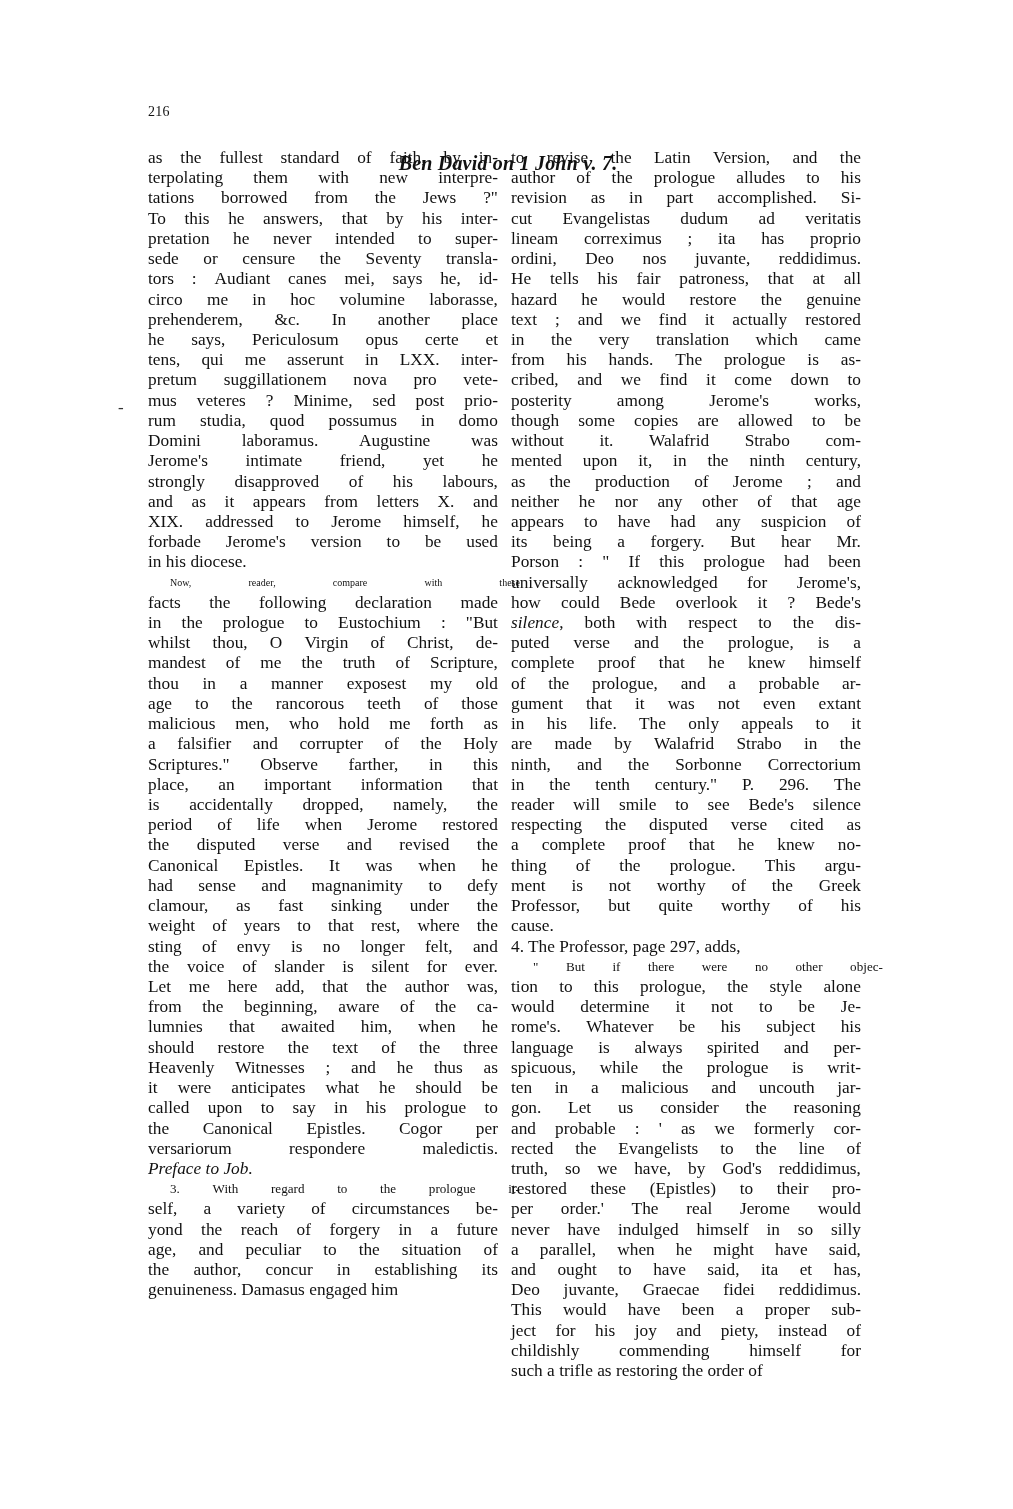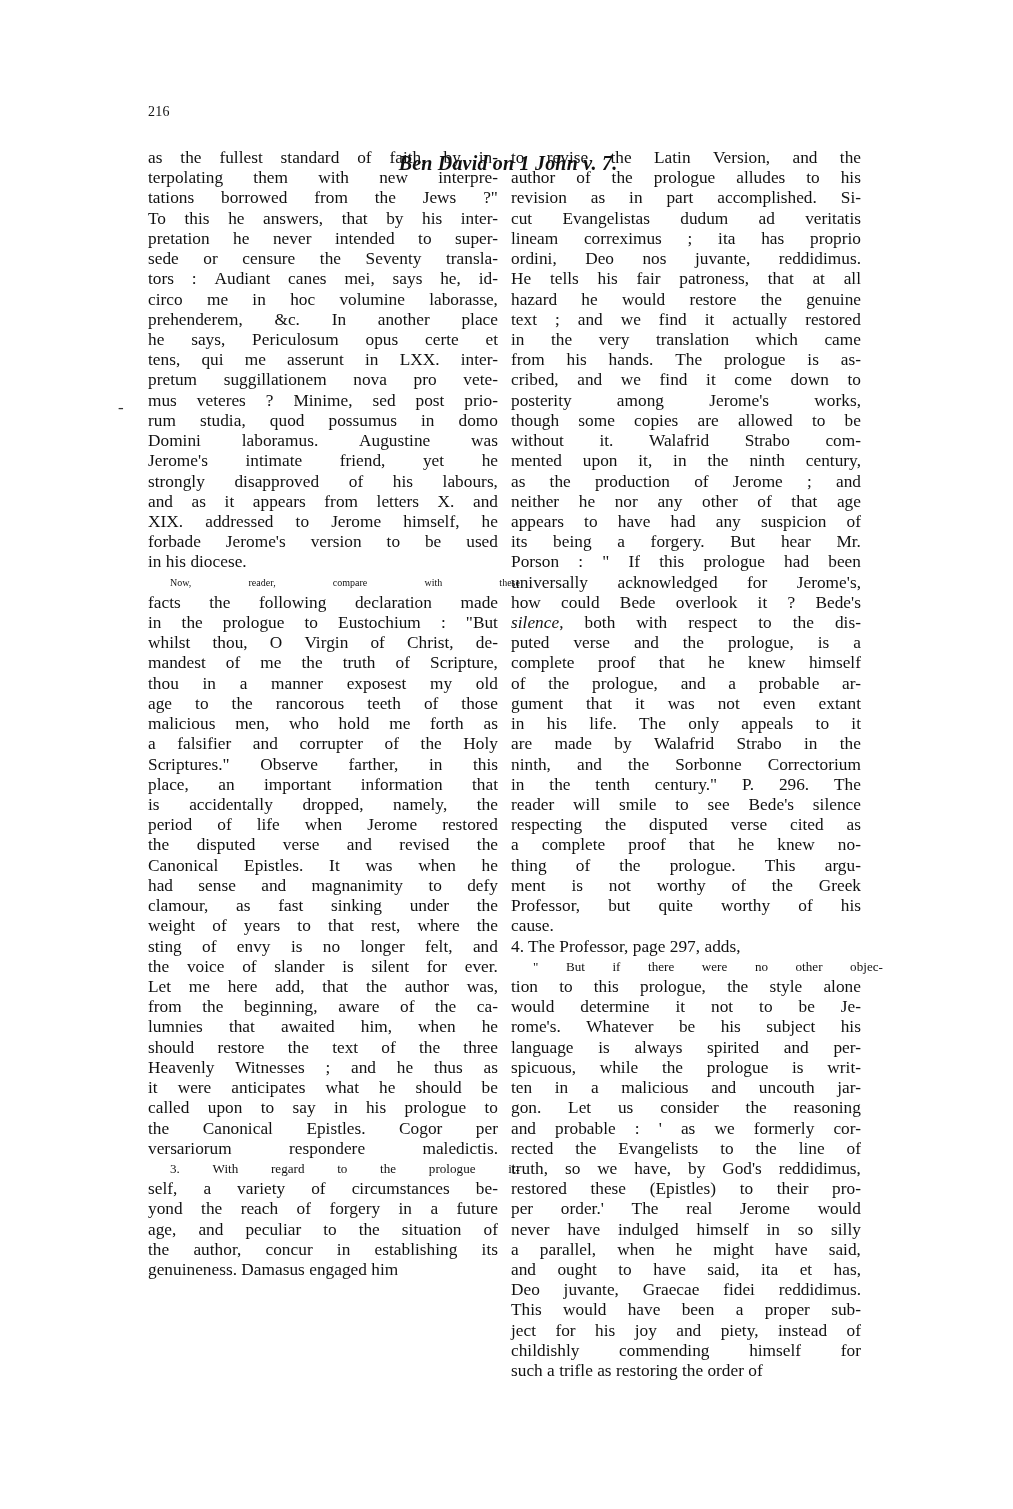--- a/index.html
+++ b/index.html
@@ -509,20 +509,21 @@
           <span>Canonical</span>
           <span>Epistles.</span>
           <span>Cogor</span>
           <span>per</span>
         </span>
         <span class="tline j">
           <span>versariorum</span>
           <span>respondere</span>
           <span>maledictis.</span>
         </span>
+        <span class="tline"><i class="ital">Preface to Job.</i></span>
         <span class="tline j" style="padding-left: 22px; font-size: 13.1px;">
           <span>3.</span>
           <span>With</span>
           <span>regard</span>
           <span>to</span>
           <span>the</span>
           <span>prologue</span>
           <span>it-</span>
         </span>
         <span class="tline j">

